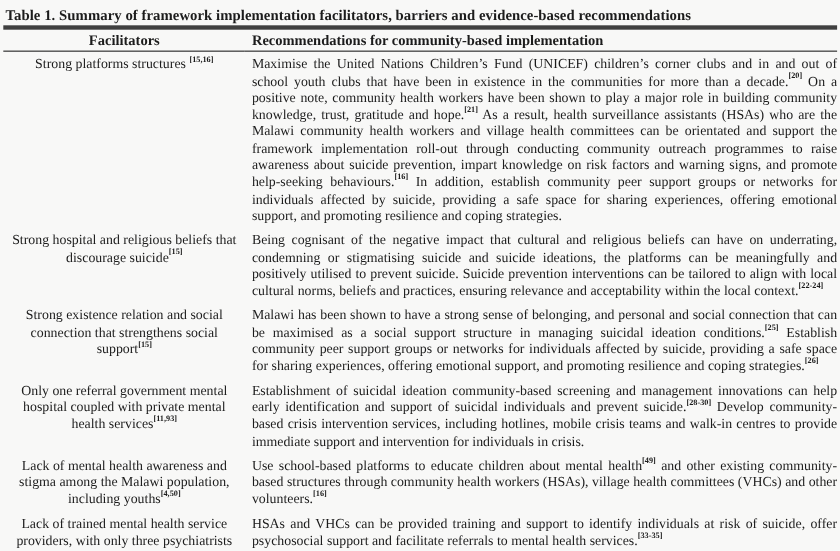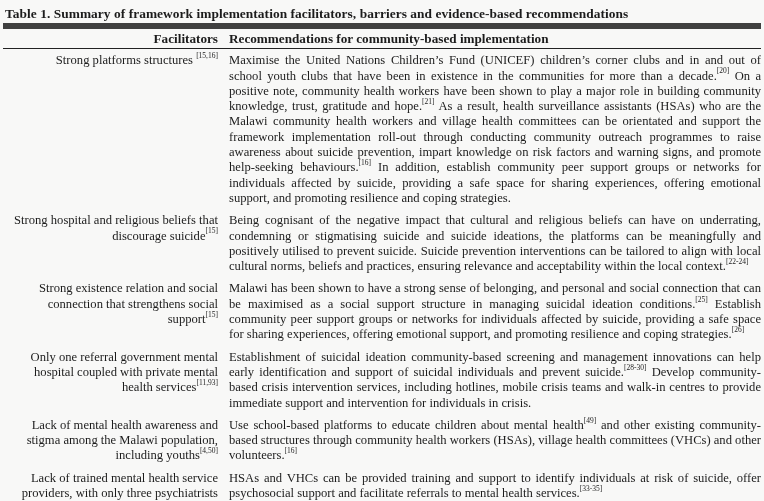--- a/index.html
+++ b/index.html
@@ -7,31 +7,31 @@
     width:764px; height:501px; overflow:hidden;
     background:#f8f8f7;
     font-family:"Liberation Serif","DejaVu Serif",serif;
     color:#1c1c1c;
   }
   .wrap { position:relative; width:758px; margin-left:3px; }
   .title {
     font-weight:bold; font-size:13.4px; line-height:16px;
     padding-top:6px; padding-left:2px; padding-bottom:1px;
     letter-spacing:0.05px;
-    border-bottom:6px solid #404040;
+    border-bottom:4px solid #404040;
   }
   table { border-collapse:collapse; width:100%; font-size:12.6px; line-height:15.3px; }
-  td, th { vertical-align:top; text-align:right; padding:0; }
+  td, th { vertical-align:top; text-align:center; padding:0; }
   th { font-weight:bold; font-size:13.2px; padding-top:2px; padding-bottom:2px; }
   .hdr th { border-bottom:1.5px solid #222; }
   .c1 { width:210px; padding-left:5px; padding-right:4px; }
   .c2 { padding-left:7px; padding-right:0; text-align:justify; }
   tr.row td { padding-top:4px; padding-bottom:3px; }
   tr.section td { font-weight:bold; font-size:13.2px; padding-top:2px; padding-bottom:2px; border-bottom:1.5px solid #222; }
-  sup { font-size:7.5px; line-height:0; vertical-align:super; position:relative; top:-1px; }
+  sup { font-size:7.5px; line-height:0; vertical-align:super; position:relative; top:-1px;font-weight:bold; }
 </style>
 </head>
 <body>
 
 <div class="wrap">
   <div class="title">Table 1. Summary of framework implementation facilitators, barriers and evidence-based recommendations</div>
   <table>
     <tbody>
         <tr class="hdr">
       <th class="c1">Facilitators</th>

